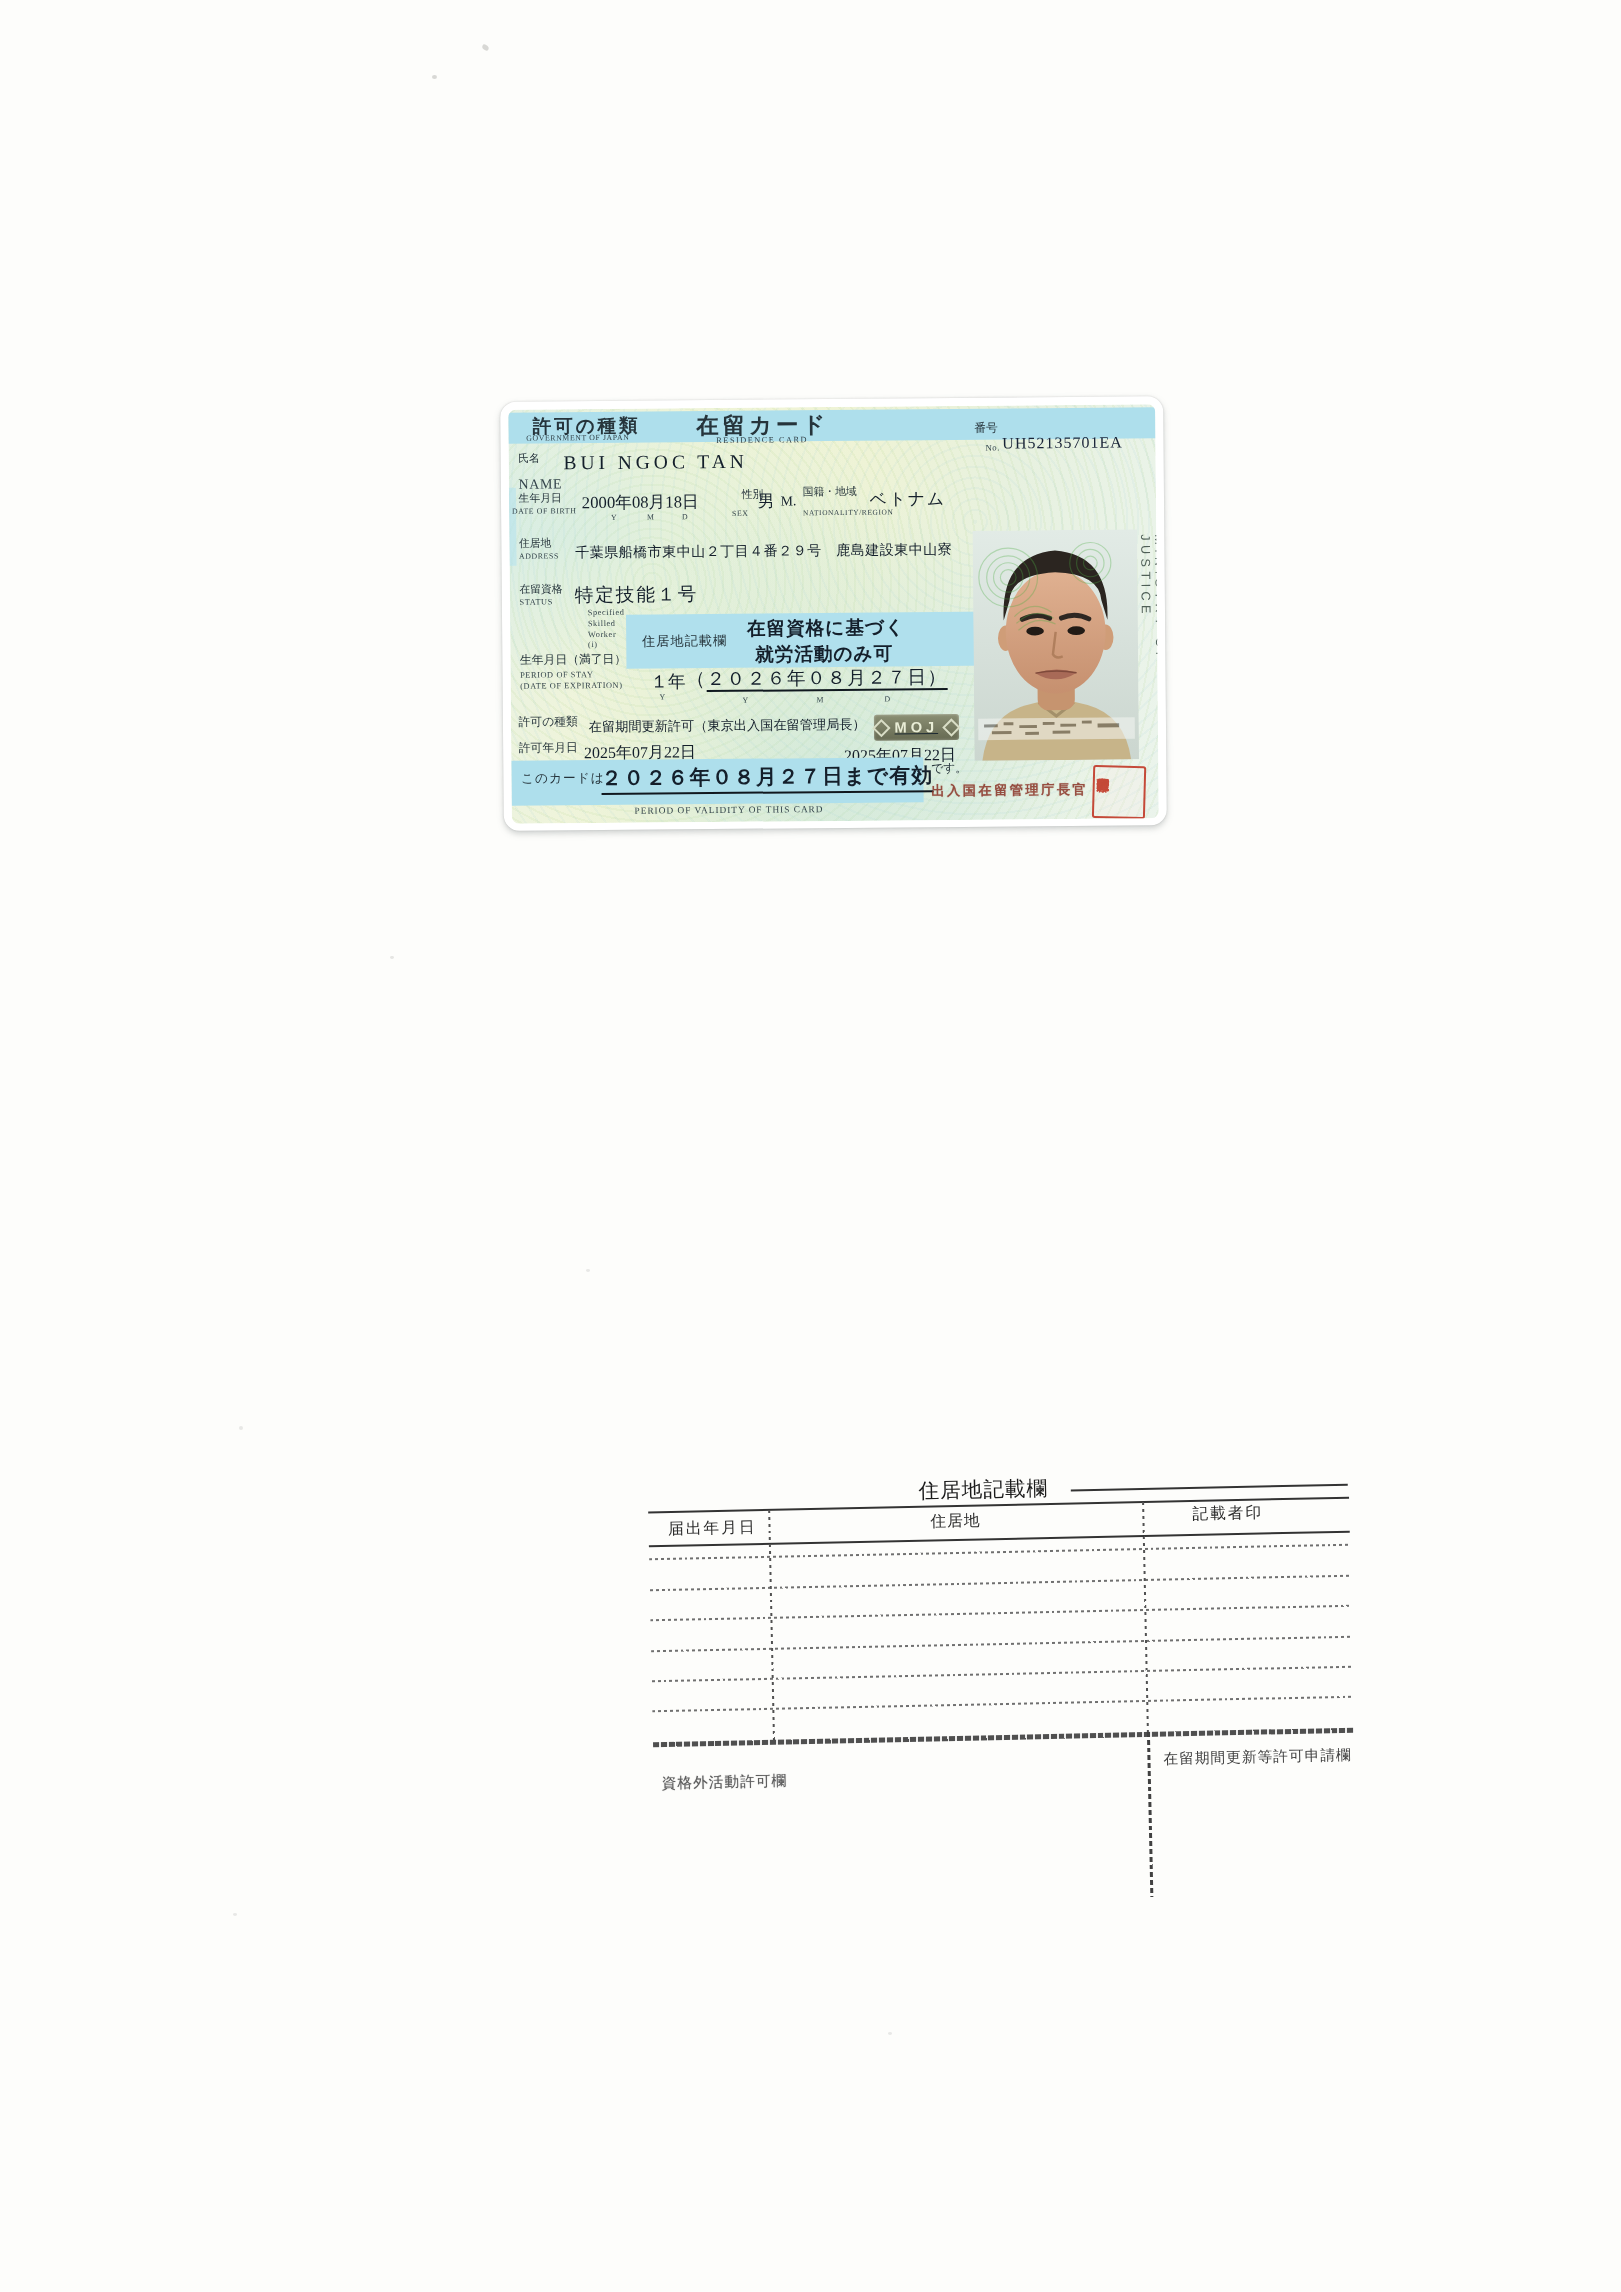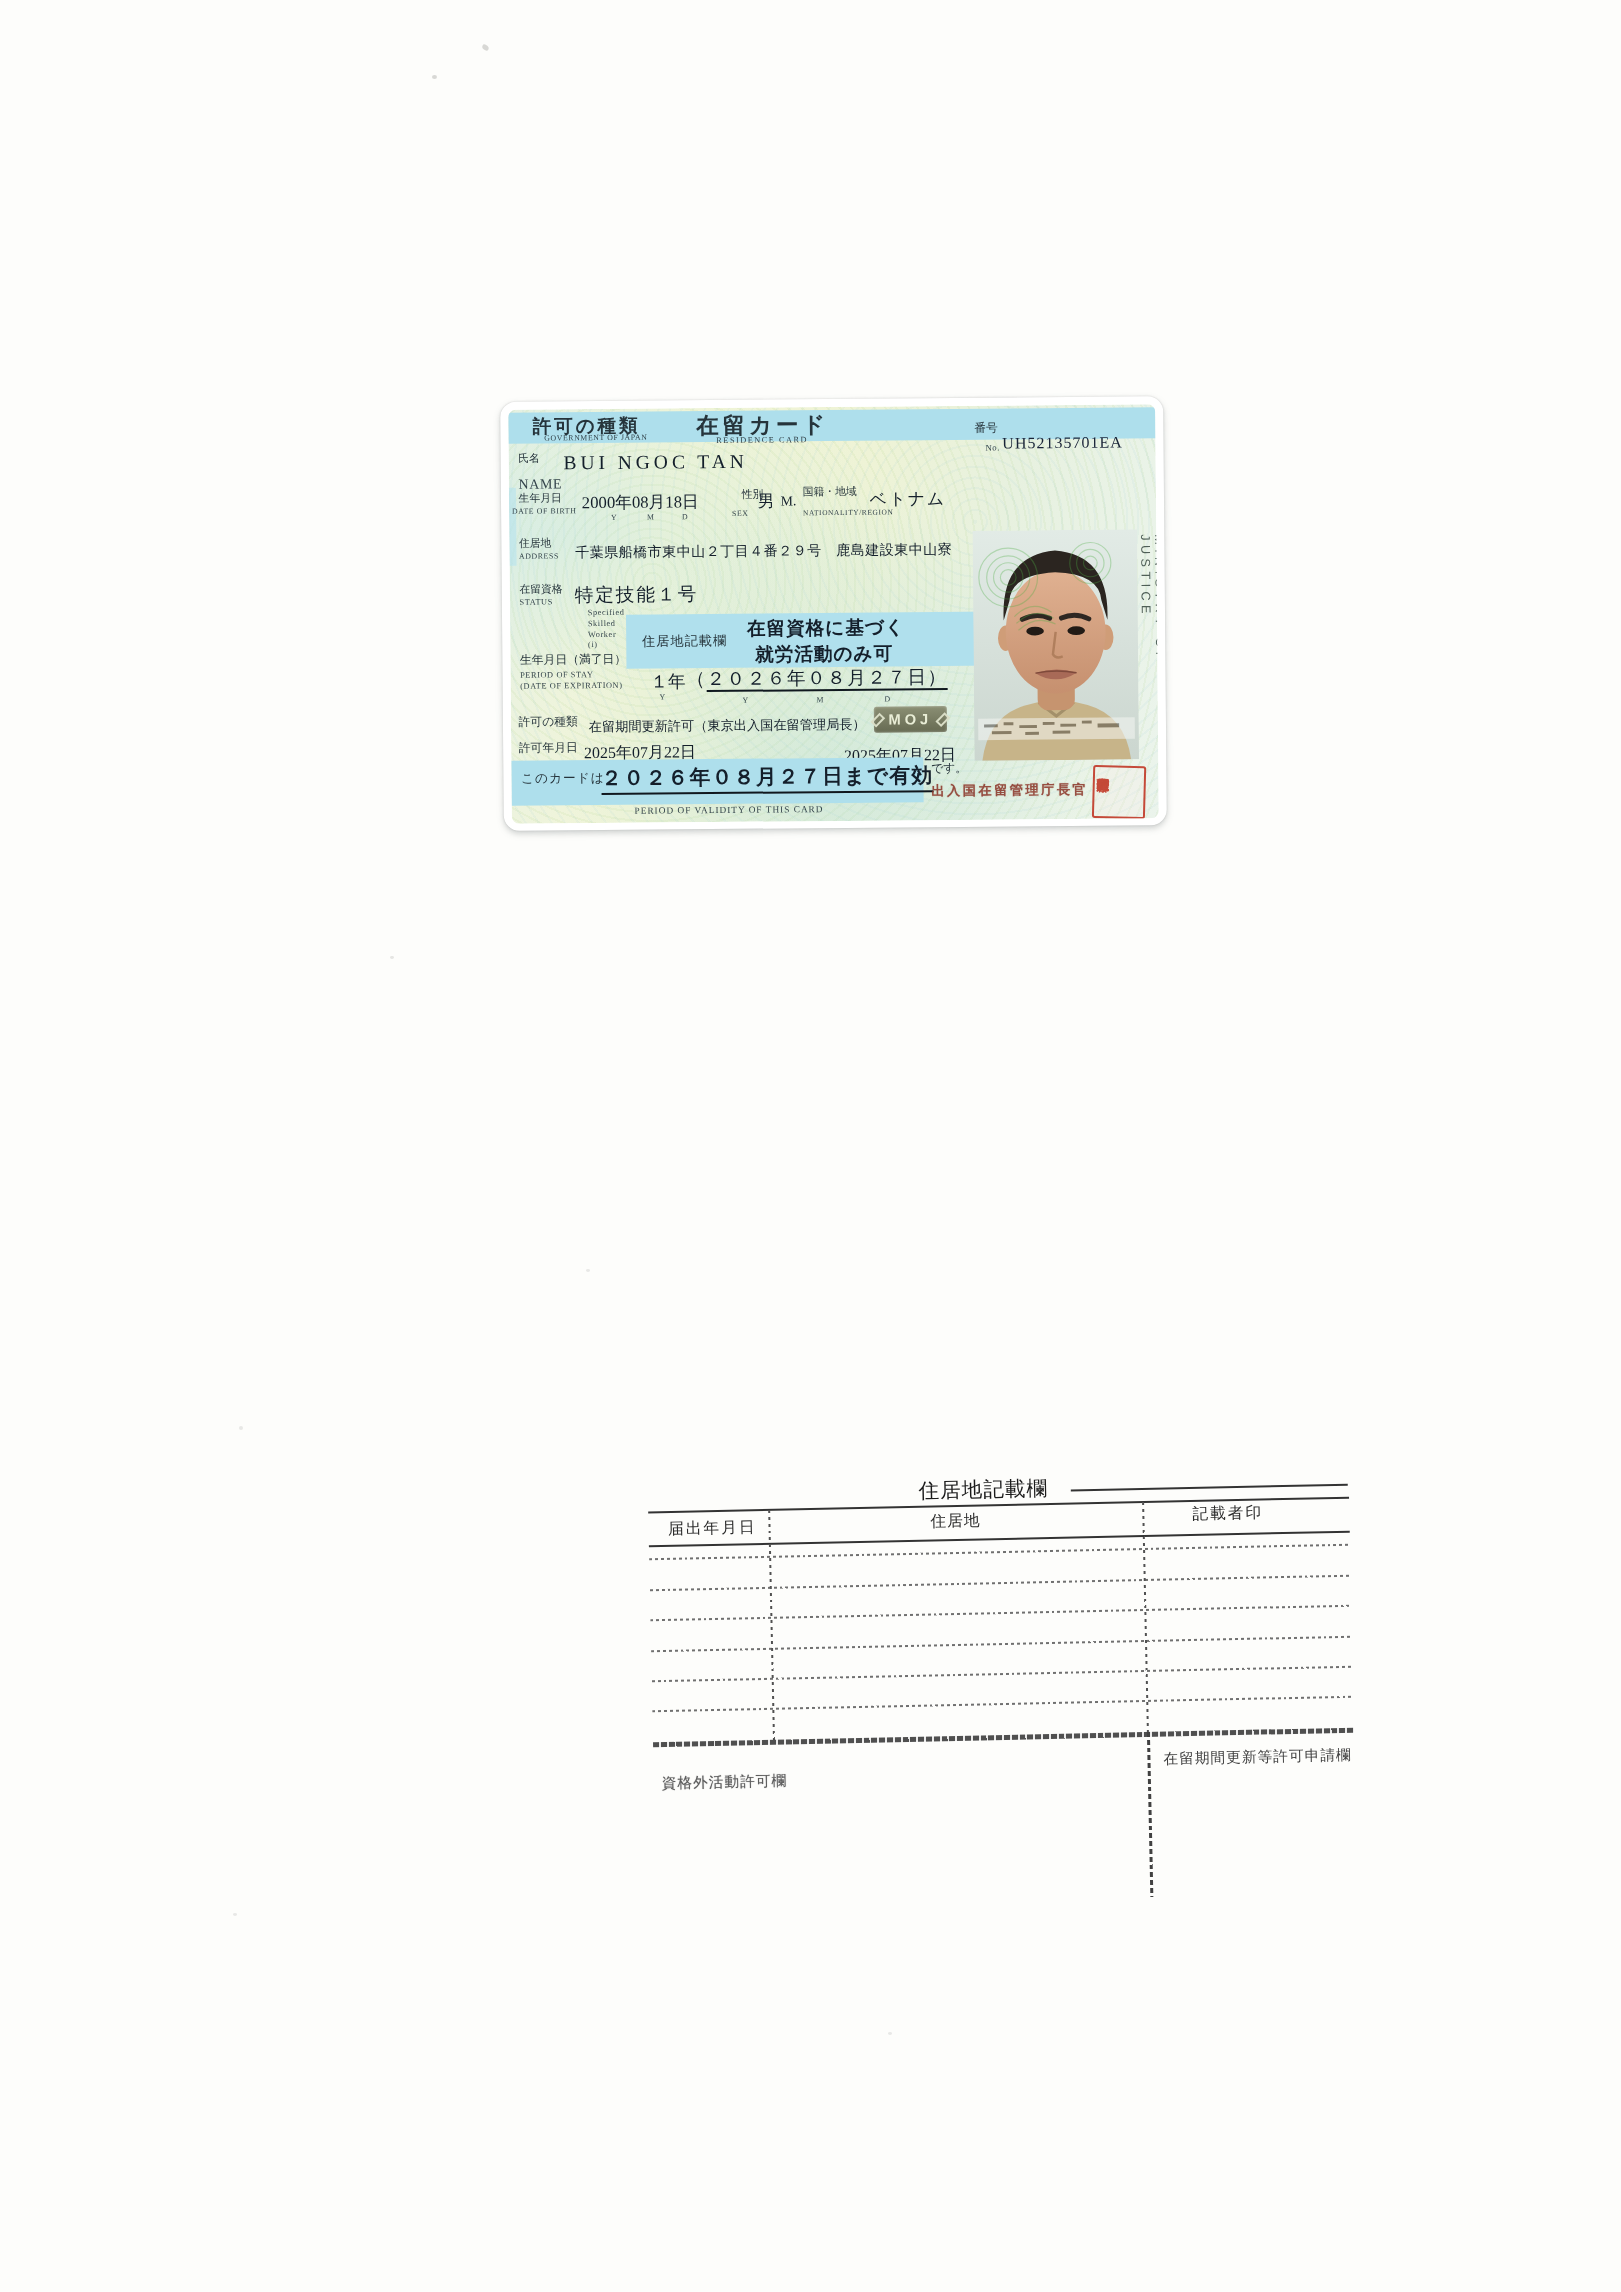--- a/index.html
+++ b/index.html
@@ -97,21 +97,21 @@
 <div class="speck" style="left:233px;top:1913px;width:3.9px;height:2.9px;opacity:.3;"></div>
 <div class="speck" style="left:888px;top:2032px;width:3.9px;height:2.9px;opacity:.3;"></div>
 
 <div class="card">
   <div class="face">
 
     <div class="edgecyan" style="top:78px;height:78px;"></div>
 
     <div class="band" style="top:2.9px;height:31px;"></div>
     <div class="a jp" style="left:24.5px;top:3.9px;font-size:18.6px;font-weight:bold;letter-spacing:2.9px;">許可の種類</div>
-    <div class="a en" style="left:36px;top:24.5px;font-size:7.8px;">GOVERNMENT OF JAPAN</div>
+    <div class="a en" style="left:18px;top:24.5px;font-size:7.8px;">GOVERNMENT OF JAPAN</div>
     <div class="a jp" style="left:188px;top:2px;font-size:22.5px;font-weight:bold;letter-spacing:3.9px;">在留カード</div>
     <div class="a en" style="left:208px;top:28px;font-size:8.3px;letter-spacing:1.5px;">RESIDENCE CARD</div>
     <div class="a jp" style="left:466px;top:15.7px;font-size:11.8px;">番号</div>
     <div class="a en" style="left:477px;top:37px;font-size:8.8px;">No.</div>
     <div class="a val" style="left:494px;top:29px;font-size:16px;letter-spacing:1px;color:#1a2438;">UH52135701EA</div>
 
     <div class="a jp" style="left:9.8px;top:42px;font-size:10.8px;">氏名</div>
     <div class="a en" style="left:9.8px;top:67px;font-size:14px;">NAME</div>
     <div class="a val" style="left:55px;top:43px;font-size:19.6px;letter-spacing:3.9px;">BUI NGOC TAN</div>
 
@@ -151,21 +151,21 @@
     <div class="a en" style="left:9.8px;top:272px;font-size:8.3px;">(DATE OF EXPIRATION)</div>
     <div class="a val" style="left:140px;top:261px;font-size:17.6px;">１年</div>
     <div class="a en" style="left:149px;top:284px;font-size:7.8px;">Y</div>
     <div class="a val" style="left:176px;top:258px;font-size:18.6px;letter-spacing:1.5px;"><span>（</span><span class="u"><span>２０２６年０８月２７日</span><span>）</span></span></div>
     <div class="a en" style="left:232px;top:288px;font-size:7.8px;">Y</div>
     <div class="a en" style="left:306px;top:288px;font-size:7.8px;">M</div>
     <div class="a en" style="left:374px;top:288px;font-size:7.8px;">D</div>
 
     <div class="a jp" style="left:7.8px;top:305px;font-size:11.8px;">許可の種類</div>
     <div class="a val" style="left:78px;top:309px;font-size:13.2px;">在留期間更新許可（東京出入国在留管理局長）</div>
-    <div class="moj" style="left:363px;top:300px;width:73px;height:26.5px;">
+    <div class="moj" style="left:363px;top:308px;width:85px;height:26.5px;text-decoration:underline;">
       <span class="dia"></span>
       <span class="txt">MOJ</span>
       <span class="dia"></span>
     </div>
 
     <div class="a jp" style="left:7.8px;top:331px;font-size:11.8px;">許可年月日</div>
     <div class="a val" style="left:73px;top:334px;font-size:16px;">2025年07月22日</div>
     <div class="a jp" style="left:247px;top:334px;font-size:11.8px;margin-top:48px;">交付年月日</div>
     <div class="a val" style="left:333px;top:339px;font-size:16px;">2025年07月22日</div>
 

